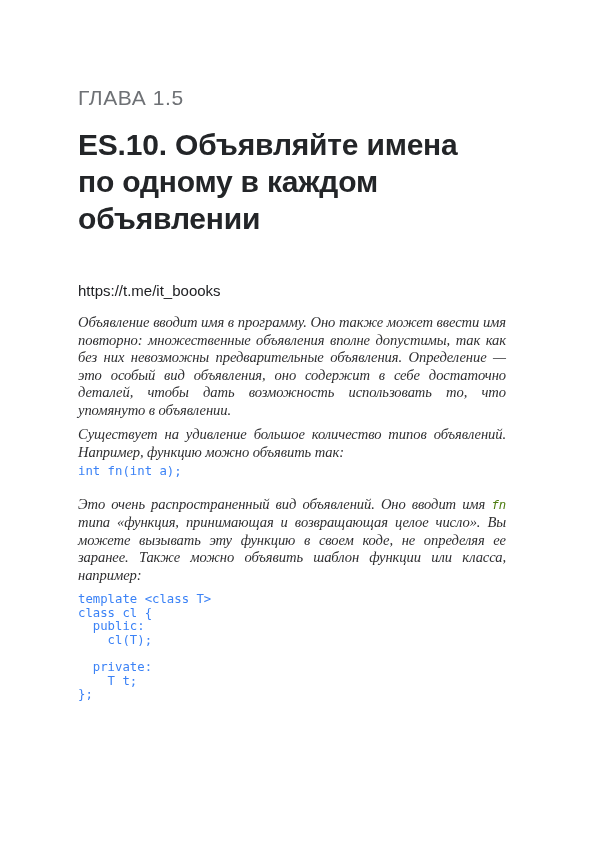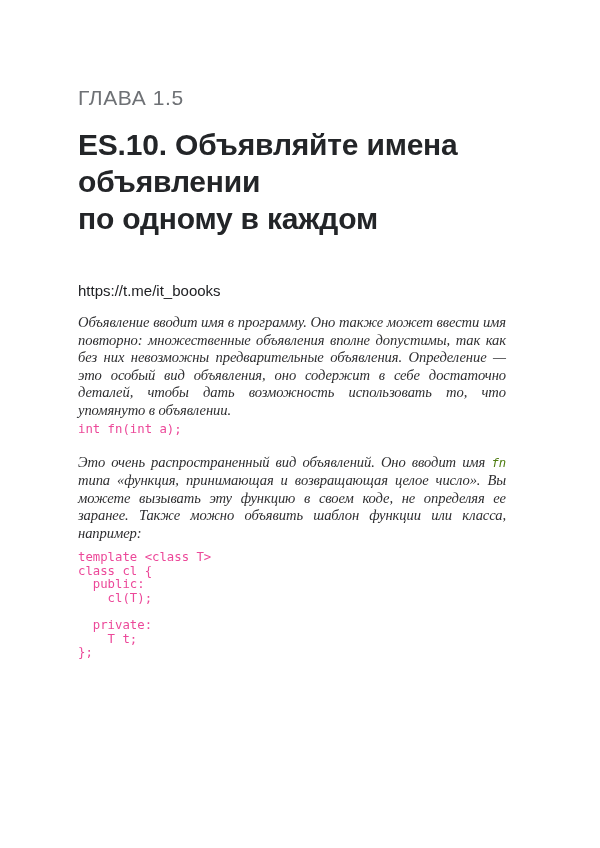--- a/index.html
+++ b/index.html
@@ -64,48 +64,49 @@
   }
   .para-first       { margin-top: 14px; }
   .para             { margin-top: 7px; }
   .para-after-code  { margin-top: 17px; }
   .para-tight       { margin-top: 6px; }
   .code {
     margin: 4px 0 0 0;
     font-family: "DejaVu Sans Mono", monospace;
     font-size: 12.3px;
     line-height: 13.6px;
-    color: #ec4899;
+    color: #3b82f6;
     white-space: pre;
   }
   .code-follow { margin-top: 9px; }
   .inline-code {
     font-family: "DejaVu Sans Mono", monospace;
     font-size: 12.3px;
     color: #4d7c0f;
   }
 </style>
 </head>
 <body>
 
 <div class="page">
 
   <div class="chapter-label">ГЛАВА 1.5</div>
 
   <h1 class="title">
     <span class="title-line">ES.10. Объявляйте имена</span>
+    <span class="title-line">по одному в каждом</span>
     <span class="title-line">объявлении</span>
-    <span class="title-line">по одному в каждом</span>
   </h1>
 
   <div class="link-text">https://t.me/it_boooks</div>
 
 
   <p class="body para-first">Объявление вводит имя в программу. Оно также может ввести имя повторно: множественные объявления вполне допустимы, так как без них невозможны предварительные объявления. Определение — это особый вид объявления, оно содержит в себе достаточно деталей, чтобы дать возможность использовать то, что упомянуто в объявлении.</p>
 
+  <p class="body para">Существует на удивление большое количество типов объявлений. Например, функцию можно объявить так:</p>
 
   <pre class="code">int fn(int a);</pre>
 
   <p class="body para-after-code"><span>Это очень распространенный вид объявлений. Оно вводит имя </span><code class="inline-code">fn</code><span> типа «функция, принимающая и возвращающая целое число». Вы можете вызывать эту функцию в своем коде, не определяя ее заранее. Также можно объявить шаблон функции или класса, например:</span></p>
 
 
   <pre class="code code-follow">template &lt;class T&gt;
 class cl {
   public:
     cl(T);

